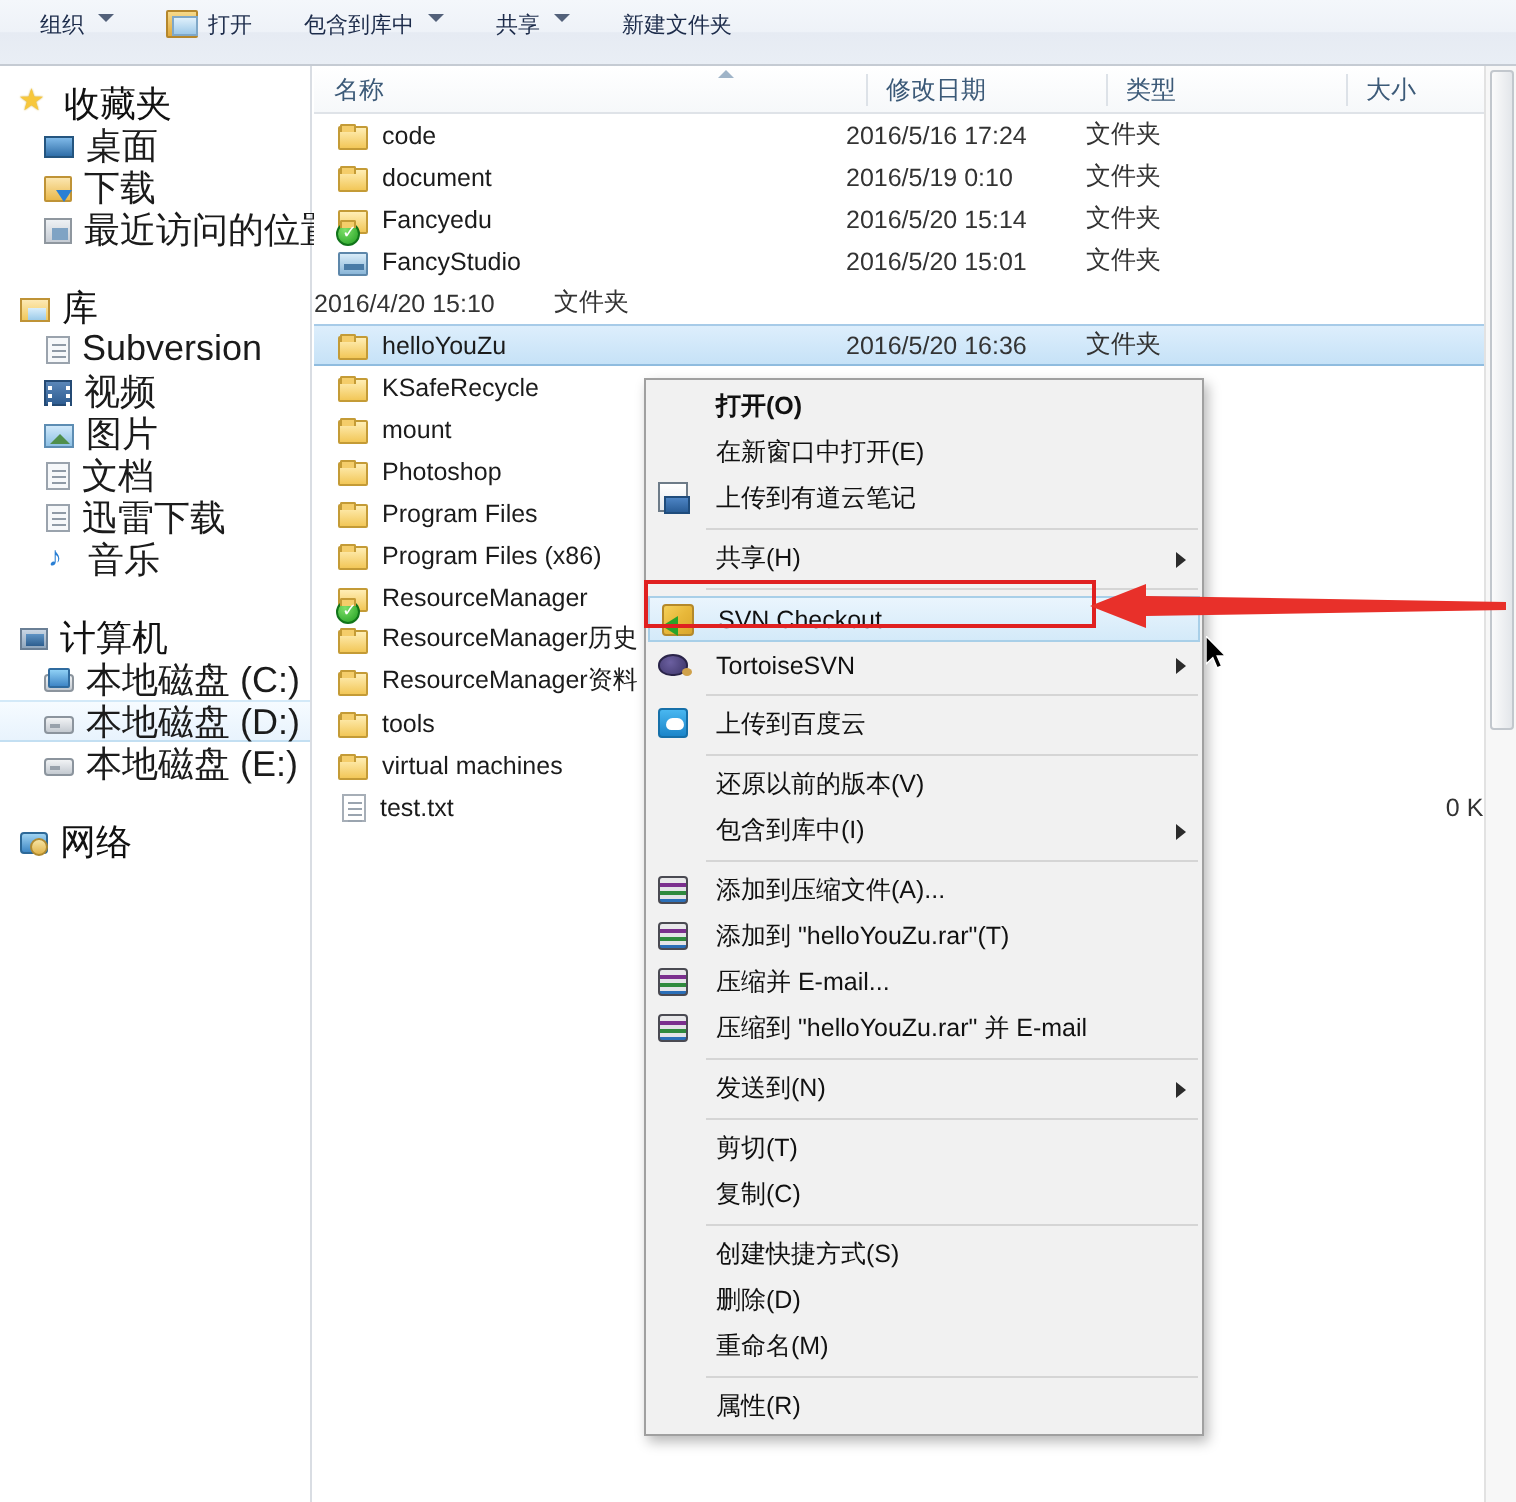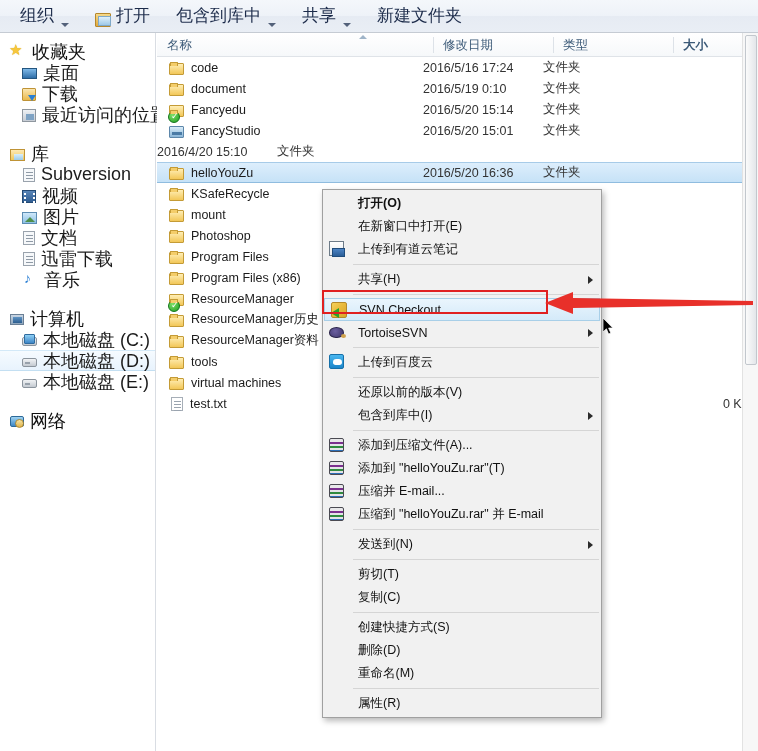--- a/index.html
+++ b/index.html
@@ -16,23 +16,23 @@
 
   
   #toolbar {
     position: absolute; left:0; top:0; width:758px; height:33px;
     background: linear-gradient(to bottom, #f4f7fb 0%, #eef2f8 50%, #e6ebf3 51%, #e9eef5 100%);
     border-bottom: 1px solid #c5cbd3;
     display: flex; align-items: center;
     padding-left: 10px;
   }
   .tb-item {
-    display:flex; align-items:flex-end; gap:5px;
+    display:flex; align-items:flex-start; gap:5px;
     height: 24px; padding: 0 9px; margin-right: 6px;
-    color:#1c2b4a; font-size:17px; white-space:nowrap;
+    color:#1c2b4a; font-size:11px; white-space:nowrap;
     border:1px solid transparent; border-radius:2px;
     cursor: default;
   }
   .tb-caret {
     width:0;height:0;border-left:4px solid transparent;border-right:4px solid transparent;
     border-top:4px solid #53617a; margin-left:2px; margin-top:2px;
   }
   .tb-icon-open {
     width:16px;height:14px;position:relative;flex:none;
     background: linear-gradient(to bottom,#f6d98a,#e0a93c);
@@ -427,21 +427,21 @@
         </div>
         <div class="nav-spacer"></div>
       </div>
     </div>
 
   <div id="filepane">
     <div id="colhdr">
         <div class="col-cell" style="left: 0px;">名称</div>
         <div class="col-cell" style="left: 276px;">修改日期</div>
         <div class="col-cell" style="left: 396px;">类型</div>
-        <div class="col-cell" style="left: 516px; font-weight: bold;">大小</div>
+        <div class="col-cell" style="left: 516px;">大小</div>
         <div class="col-div" style="left: 276px;"></div>
         <div class="col-div" style="left: 396px;"></div>
         <div class="col-div" style="left: 516px;"></div>
         <div class="col-sort"></div>
       </div>
     <div id="rows">
         <div class="frow">
           <div class="fname">
             <span class="fi fi-folder"></span>
             <span>code</span>

